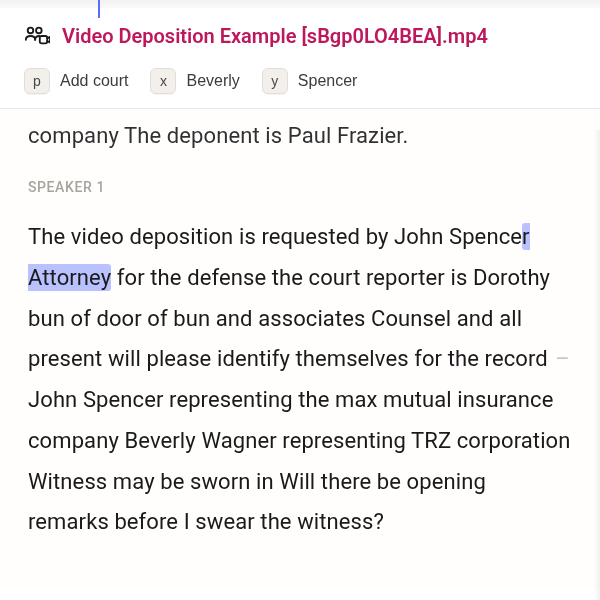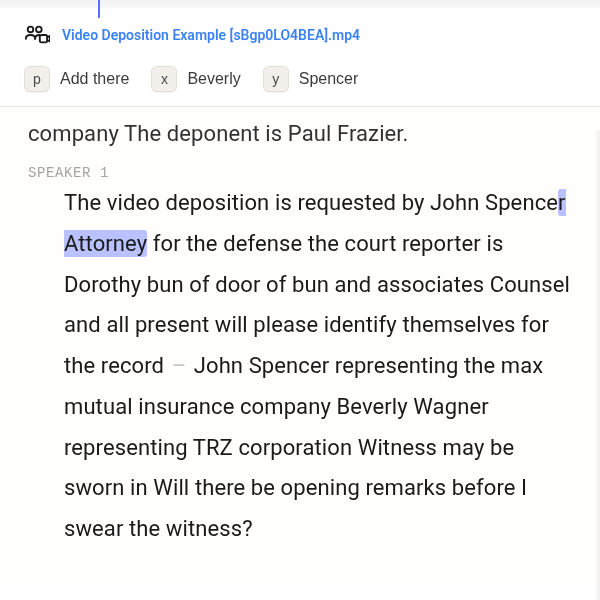--- a/index.html
+++ b/index.html
@@ -32,23 +32,23 @@
   .video-icon {
     width: 26px;
     height: 22px;
     display: flex;
     align-items: center;
     justify-content: center;
     color: #1a1a1a;
   }
   .video-icon svg { width: 26px; height: 22px; }
   .file-title {
-    font-size: 14px;
+    font-size: 20px;
     font-weight: 600;
-    color: #3b82f6;
+    color: #be185d;
     white-space: nowrap;
     overflow: hidden;
     text-overflow: ellipsis;
   }
   .toolbar {
     display: flex;
     align-items: center;
     gap: 22px;
     padding: 8px 24px 14px 24px;
     border-bottom: 1px solid #e9e5e1;
@@ -84,37 +84,35 @@
     padding: 8px 28px 20px 28px;
     background: #fffefd;
     height: calc(600px - 8px - 58px - 56px);
     overflow: hidden;
   }
   .cutoff-line {
     font-size: 22px;
     line-height: 1.7;
     color: #1a1a1a;
     opacity: 0.9;
-    margin-bottom: 13px;
+    margin-bottom: 25px;
     letter-spacing: 0.1px;
   }
   .speaker-label {
     font-size: 14px;
     font-weight: 500;
     letter-spacing: 0.6px;
     color: #a8a39d;
-    margin-bottom: 2px;
-    font-family: Liberation Mono, monospace;
+    margin-bottom: 22px;
   }
   .transcript-body {
     font-size: 22px;
     line-height: 1.85;
     color: #1a1a1a;
     letter-spacing: 0.1px;
-    margin-left: 36px;
   }
   .hl {
     background: #b9c2ff;
     border-radius: 3px;
     padding: 1px 0;
   }
   .dash {
     color: #c9c5bf;
     padding: 0 2px;
   }
@@ -145,21 +143,21 @@
       <rect x="17" y="11" width="8" height="8" rx="2"></rect>
       <path d="M25 13.5 L28 12 L28 18 L25 16.5"></path>
     </svg>
   </span>
   <div class="file-title">Video Deposition Example [sBgp0LO4BEA].mp4</div>
 </div>
 
 <div class="toolbar">
   <button class="tool-btn">
     <span class="key">p</span>
-    <span>Add there</span>
+    <span>Add court</span>
   </button>
   <button class="tool-btn">
     <span class="key">x</span>
     <span>Beverly</span>
   </button>
   <button class="tool-btn">
     <span class="key">y</span>
     <span>Spencer</span>
   </button>
 </div>

